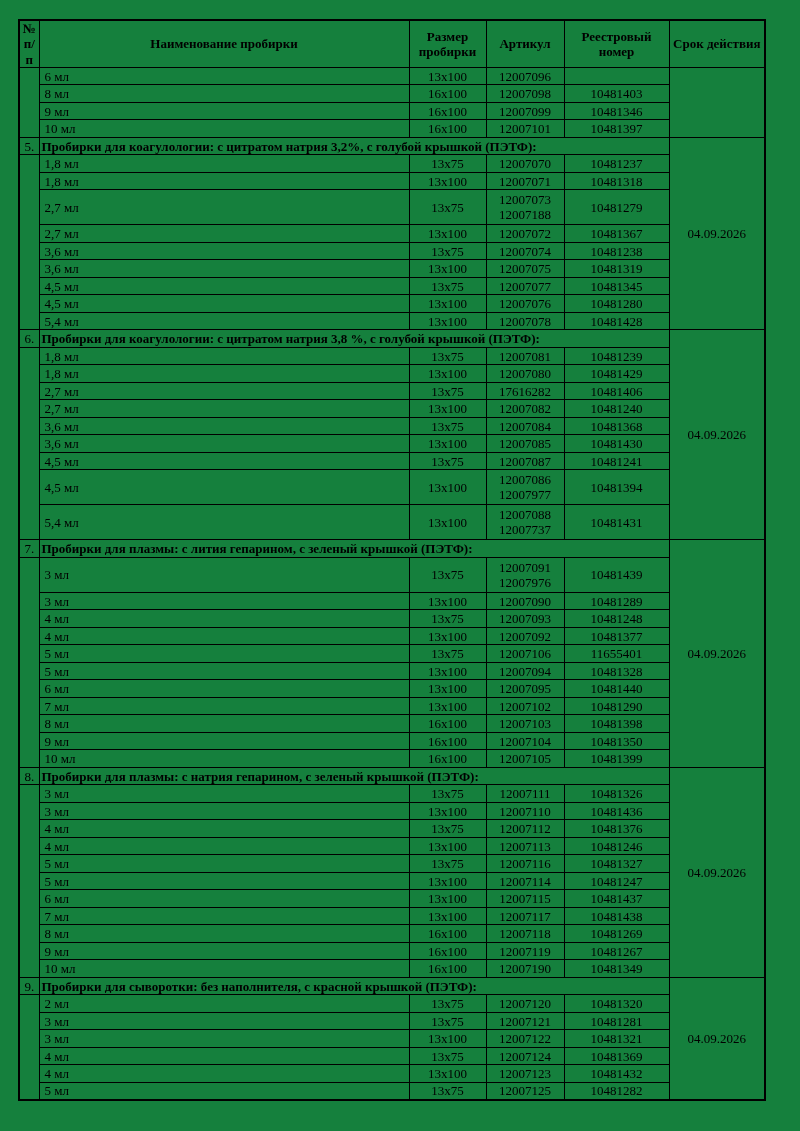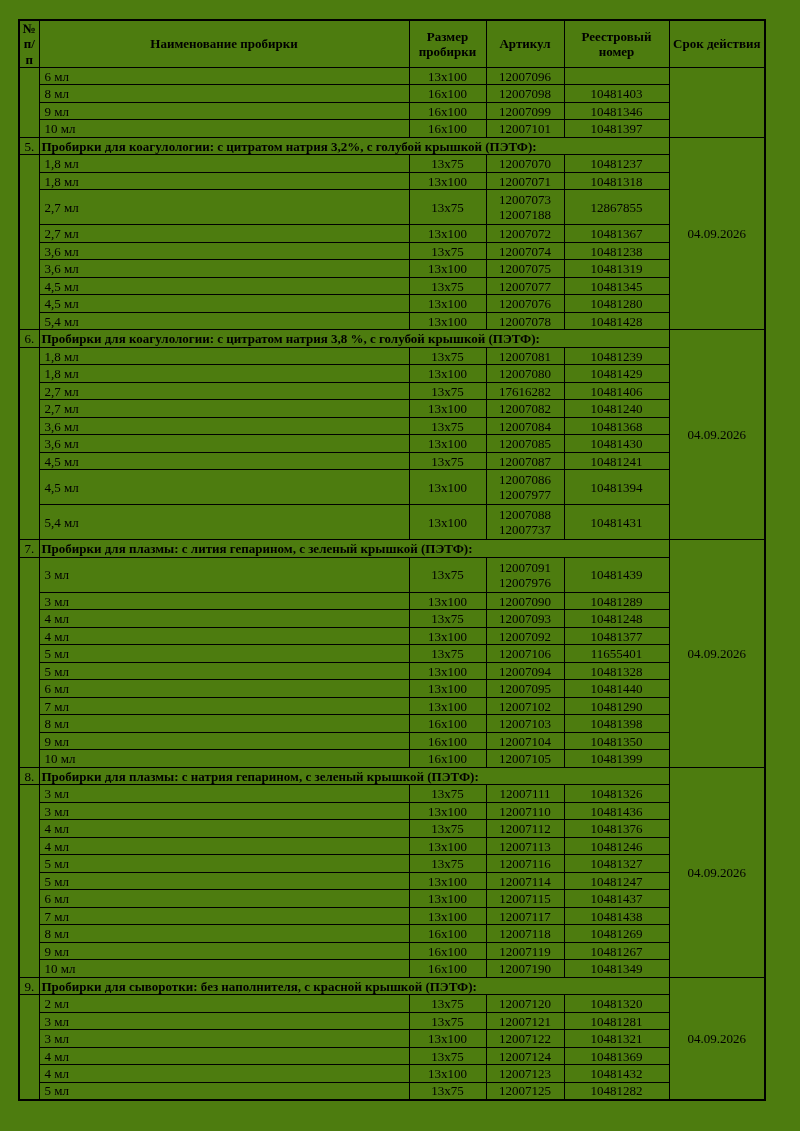--- a/index.html
+++ b/index.html
@@ -1,16 +1,16 @@
 <!DOCTYPE html>
 <html><head>
 <meta charset="utf-8">
 <style>
   html,body{margin:0;padding:0;background:#ffffff;}
-  .page{position:relative;width:800px;height:1131px;background:#4d7c0f;overflow:hidden;
+  .page{position:relative;width:800px;height:1131px;background:#15803d;overflow:hidden;
         font-family:"Liberation Serif",serif;color:#000;}
   table.doc{border-collapse:collapse;table-layout:fixed;width:746px;
             margin:19px 0 0 18px;border:2px solid #000;font-size:13px;}
   col.c-num{width:20px;} col.c-name{width:370px;} col.c-size{width:77px;}
   col.c-art{width:78px;} col.c-reg{width:105px;} col.c-term{width:96px;}
   td,th{border:1px solid #000;padding:0 2px;line-height:1.18;overflow:hidden;
         vertical-align:middle;}
   tr{height:17.5px;}
   tr.head{height:35px;}
   tr.d{height:35px;}
@@ -88,21 +88,21 @@
           <td class="nm">1,8 мл</td>
           <td class="c">13x100</td>
           <td class="c">12007071</td>
           <td class="c">10481318</td>
         </tr>
 <tr class="d">
           <td class="nm">2,7 мл</td>
           <td class="c">13x75</td>
           <td class="c">12007073
 12007188</td>
-          <td class="c">12867855</td>
+          <td class="c">10481279</td>
         </tr>
 <tr>
           <td class="nm">2,7 мл</td>
           <td class="c">13x100</td>
           <td class="c">12007072</td>
           <td class="c">10481367</td>
         </tr>
 <tr>
           <td class="nm">3,6 мл</td>
           <td class="c">13x75</td>

